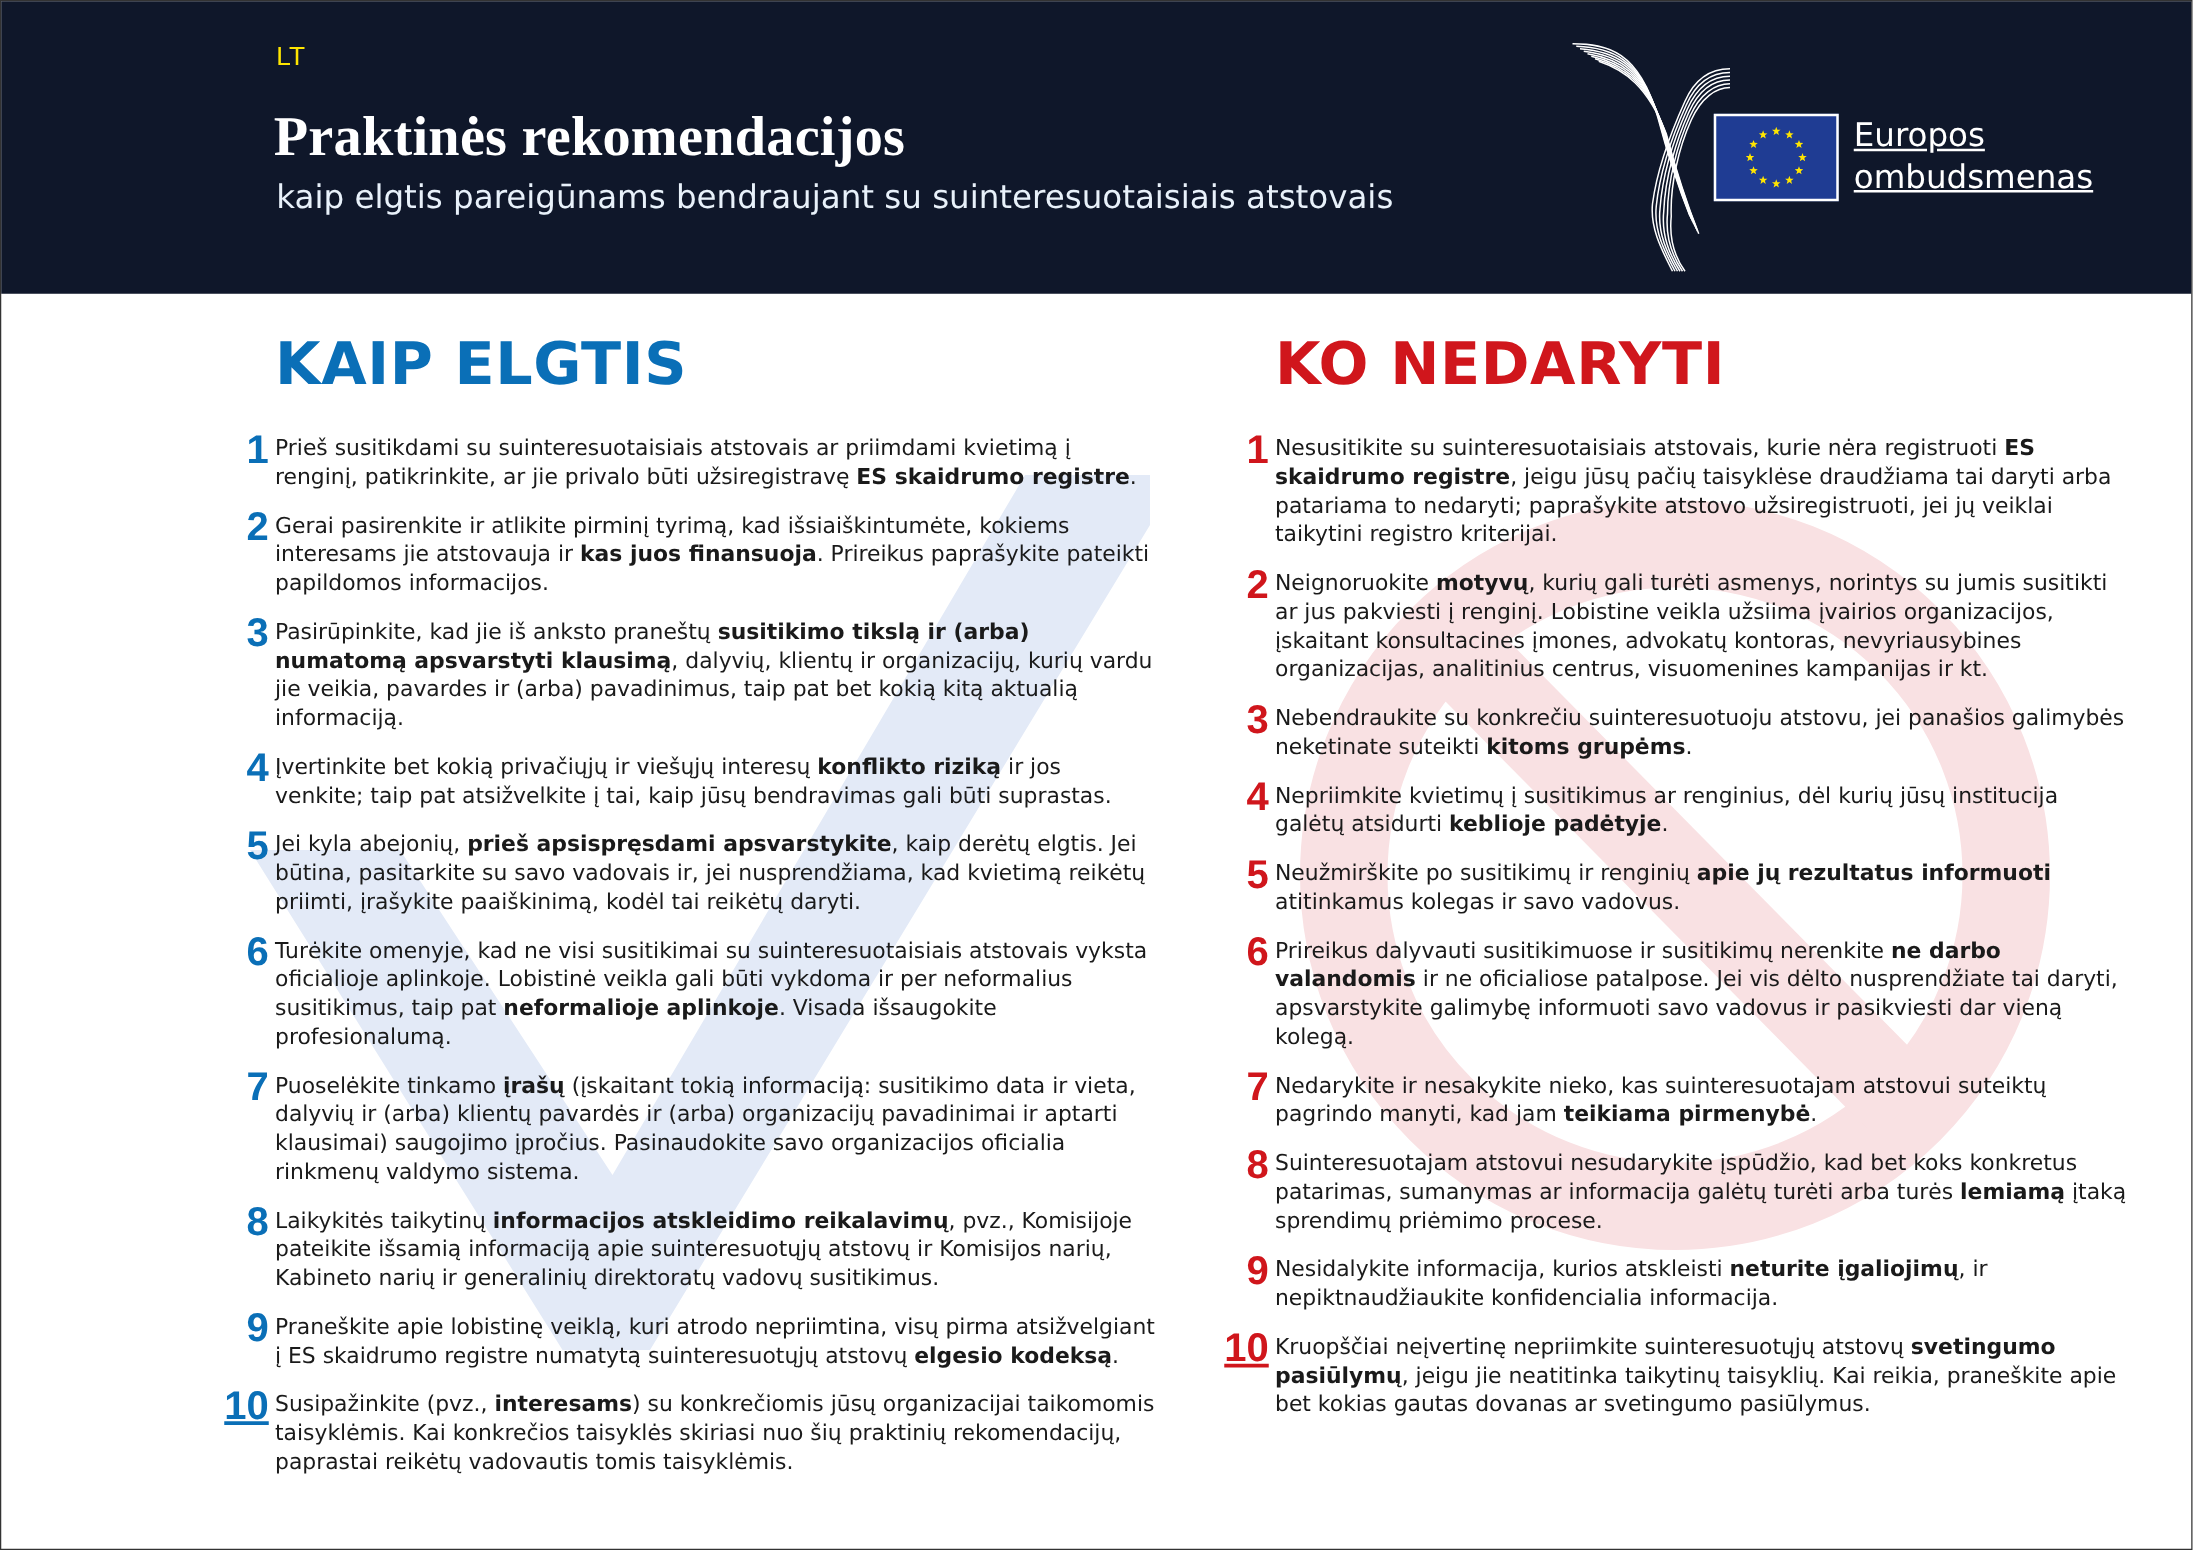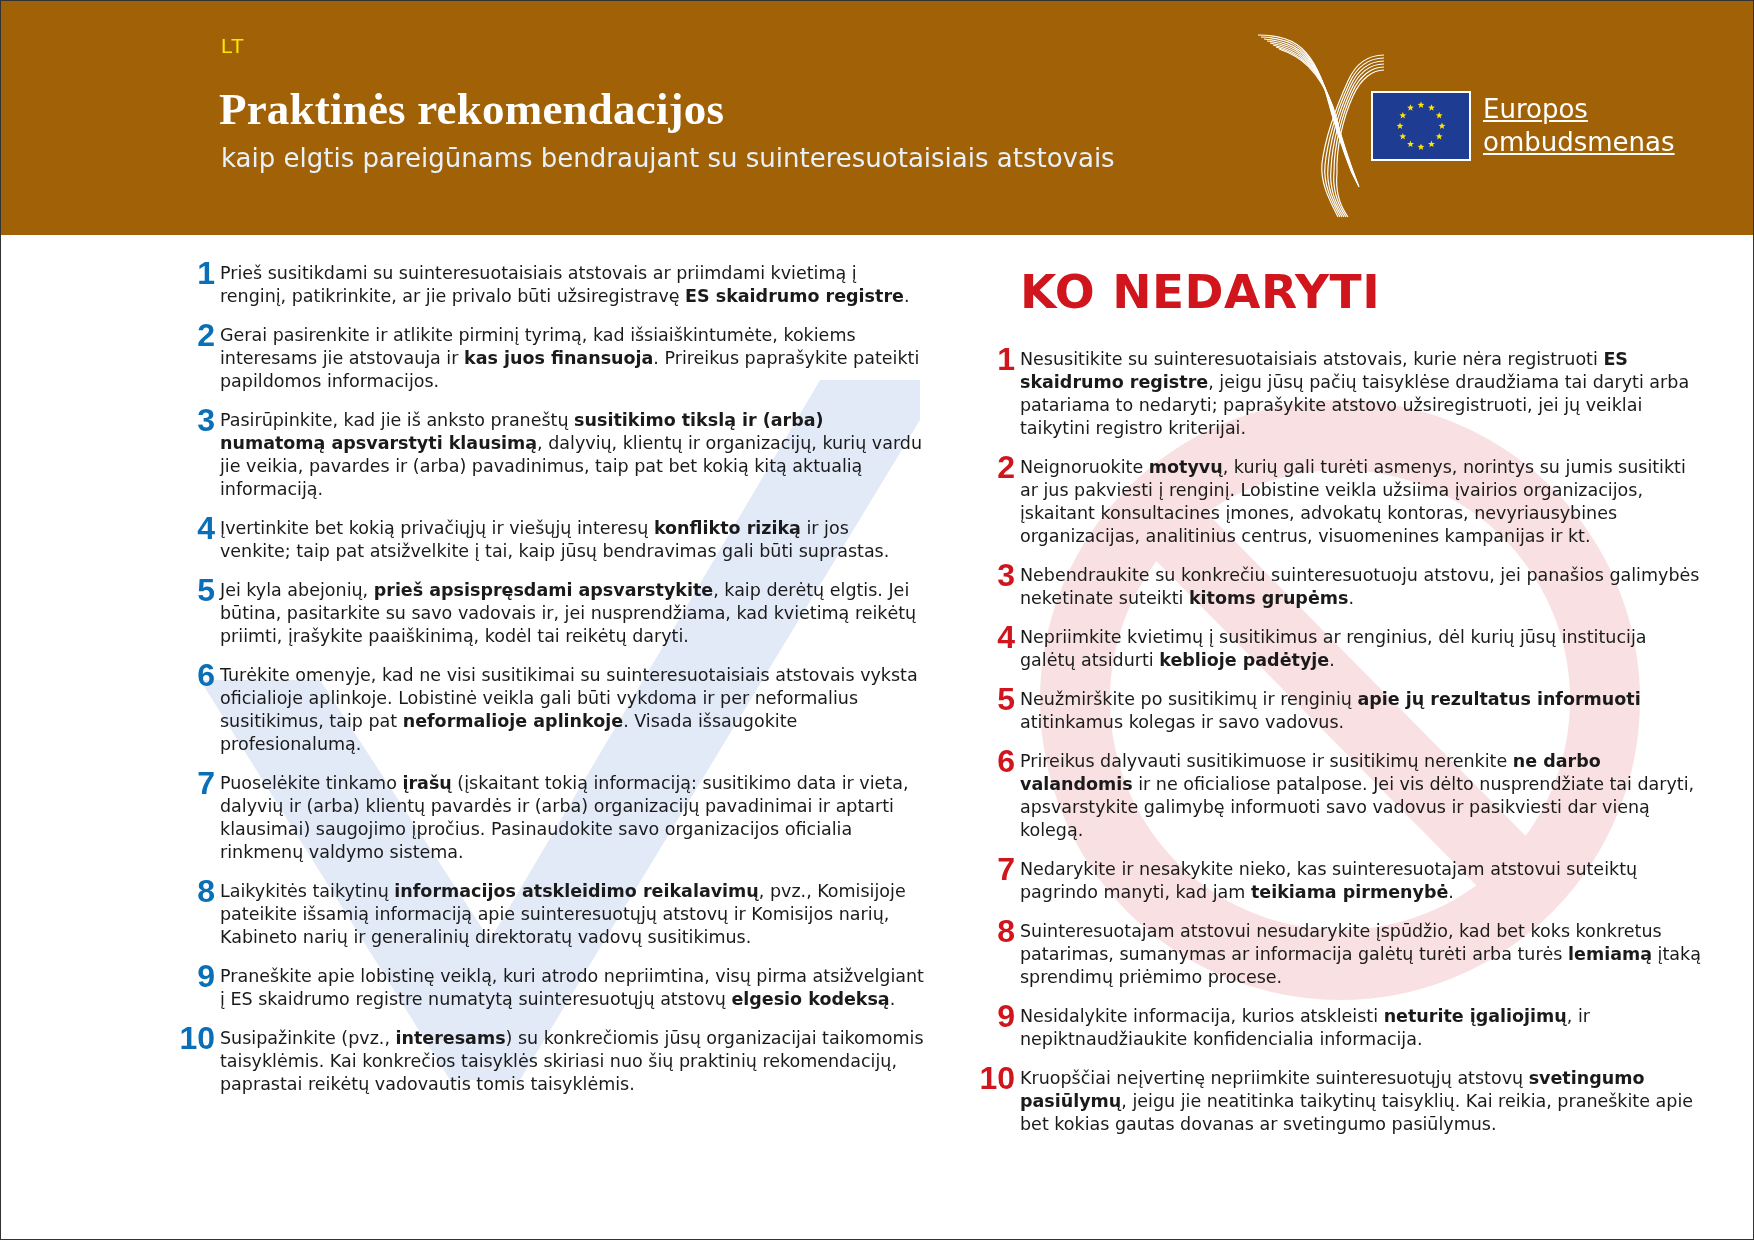--- a/index.html
+++ b/index.html
@@ -9,21 +9,21 @@
     font-family: "DejaVu Sans", "Liberation Sans", sans-serif;
     color: #1a1a1a;
   }
   .frame {
     position: absolute; left: 0; top: 0; width: 1752px; height: 1238px;
     border: 1px solid #333;
     box-sizing: content-box;
   }
   .header {
     position: absolute; left: 1px; top: 1px; width: 1752px; height: 234px;
-    background: #a16207;
+    background: #0f172a;
   }
   .lang {
     position: absolute; left: 220px; top: 33px;
     font-family: "Liberation Sans", sans-serif;
     font-size: 21px; color: #ffe500;
   }
   .title {
     position: absolute; left: 218px; top: 82px;
     font-family: Liberation Serif, serif;
     font-size: 45px; font-weight: bold; color: #ffffff; letter-spacing: 0.2px;
@@ -65,21 +65,21 @@
     font-size: 17.5px; line-height: 23px; color: #1a1a1a;
   }
   .col-right .item { padding-left: 35px; }
   .item .num {
     position: absolute; left: 0; top: -6px; width: 30px; text-align: right;
     font-family: "Liberation Sans", sans-serif;
     font-size: 32px; font-weight: bold; line-height: 34px;
   }
   .col-left .num { color: #0a6fb7; }
   .col-right .num { color: #d0161c; }
-  .item .num.two { left: -12px; width: 42px; }
+  .item .num.two { left: -12px; width: 42px; text-decoration: underline; }
   .item b { font-weight: bold; }
 </style>
 </head>
 <body>
 
 <div class="frame"></div>
 
 <div class="header">
   <div class="lang">LT</div>
   <div class="title">Praktinės rekomendacijos</div>
@@ -130,20 +130,21 @@
 <svg class="watermark" style="left:200px; top:380px; width:720px; height:700px;" viewBox="0 0 720 700">
   <polygon points="0,300 120,300 290,560 620,0 720,0 720,40 320,700 250,700" fill="#e3eaf7"></polygon>
 </svg>
 
 <svg class="watermark" style="left:1010px; top:380px; width:640px; height:640px;" viewBox="0 0 640 640">
   <circle cx="330" cy="320" r="265" fill="none" stroke="#f9e1e3" stroke-width="70"></circle>
   <line x1="150" y1="135" x2="515" y2="505" stroke="#f9e1e3" stroke-width="70"></line>
 </svg>
 
 <div class="col col-left">
+  <h2 class="heading do">KAIP ELGTIS</h2>
   <div id="do-list">
       <div class="item"><span class="num">1</span><span><span>Prieš susitikdami su suinteresuotaisiais atstovais ar priimdami kvietimą į renginį, patikrinkite, ar jie privalo būti užsiregistravę </span><b>ES skaidrumo registre</b><span>.</span></span></div>
       <div class="item"><span class="num">2</span><span><span>Gerai pasirenkite ir atlikite pirminį tyrimą, kad išsiaiškintumėte, kokiems interesams jie atstovauja ir </span><b>kas juos finansuoja</b><span>. Prireikus paprašykite pateikti papildomos informacijos.</span></span></div>
       <div class="item"><span class="num">3</span><span><span>Pasirūpinkite, kad jie iš anksto praneštų </span><b>susitikimo tikslą ir (arba) numatomą apsvarstyti klausimą</b><span>, dalyvių, klientų ir organizacijų, kurių vardu jie veikia, pavardes ir (arba) pavadinimus, taip pat bet kokią kitą aktualią informaciją.</span></span></div>
       <div class="item"><span class="num">4</span><span><span>Įvertinkite bet kokią privačiųjų ir viešųjų interesų </span><b>konflikto riziką</b><span> ir jos venkite; taip pat atsižvelkite į tai, kaip jūsų bendravimas gali būti suprastas.</span></span></div>
       <div class="item"><span class="num">5</span><span><span>Jei kyla abejonių, </span><b>prieš apsispręsdami apsvarstykite</b><span>, kaip derėtų elgtis. Jei būtina, pasitarkite su savo vadovais ir, jei nusprendžiama, kad kvietimą reikėtų priimti, įrašykite paaiškinimą, kodėl tai reikėtų daryti.</span></span></div>
       <div class="item"><span class="num">6</span><span><span>Turėkite omenyje, kad ne visi susitikimai su suinteresuotaisiais atstovais vyksta oficialioje aplinkoje. Lobistinė veikla gali būti vykdoma ir per neformalius susitikimus, taip pat </span><b>neformalioje aplinkoje</b><span>. Visada išsaugokite profesionalumą.</span></span></div>
       <div class="item"><span class="num">7</span><span><span>Puoselėkite tinkamo </span><b>įrašų</b><span> (įskaitant tokią informaciją: susitikimo data ir vieta, dalyvių ir (arba) klientų pavardės ir (arba) organizacijų pavadinimai ir aptarti klausimai) saugojimo įpročius. Pasinaudokite savo organizacijos oficialia rinkmenų valdymo sistema.</span></span></div>
       <div class="item"><span class="num">8</span><span><span>Laikykitės taikytinų </span><b>informacijos atskleidimo reikalavimų</b><span>, pvz., Komisijoje pateikite išsamią informaciją apie suinteresuotųjų atstovų ir Komisijos narių, Kabineto narių ir generalinių direktoratų vadovų susitikimus.</span></span></div>
       <div class="item"><span class="num">9</span><span><span>Praneškite apie lobistinę veiklą, kuri atrodo nepriimtina, visų pirma atsižvelgiant į ES skaidrumo registre numatytą suinteresuotųjų atstovų </span><b>elgesio kodeksą</b><span>.</span></span></div>

